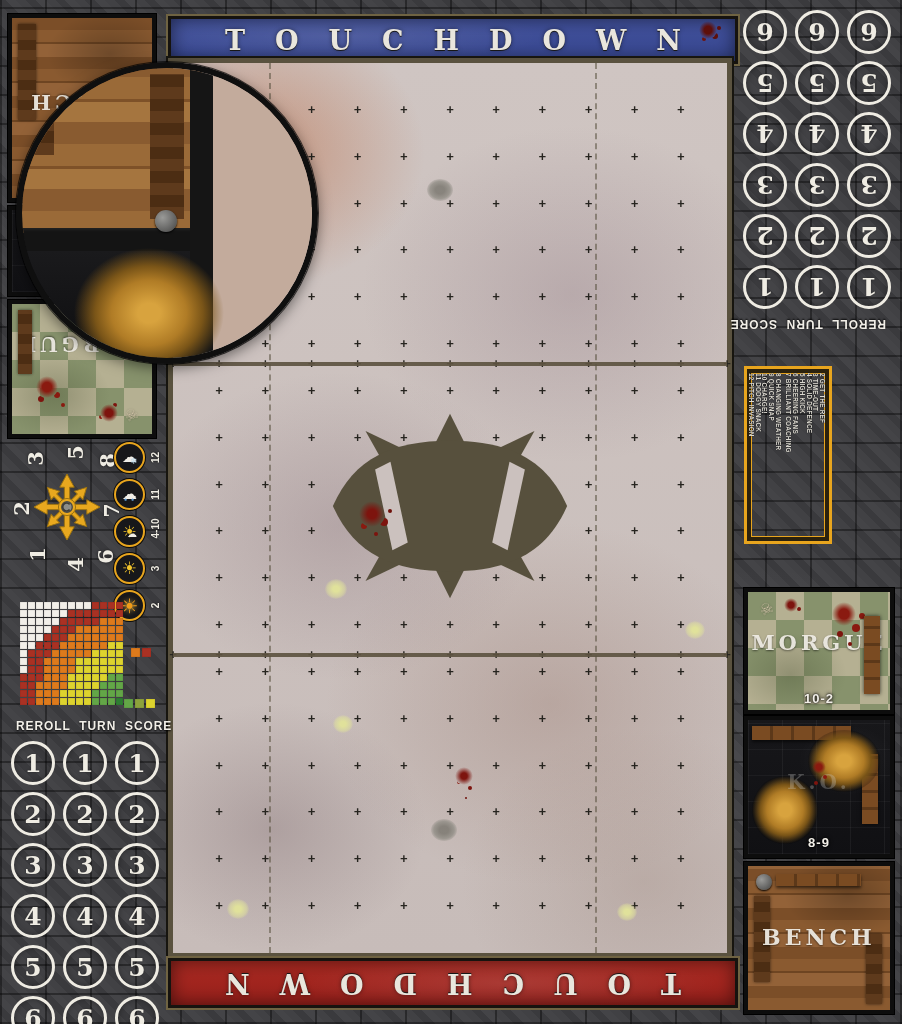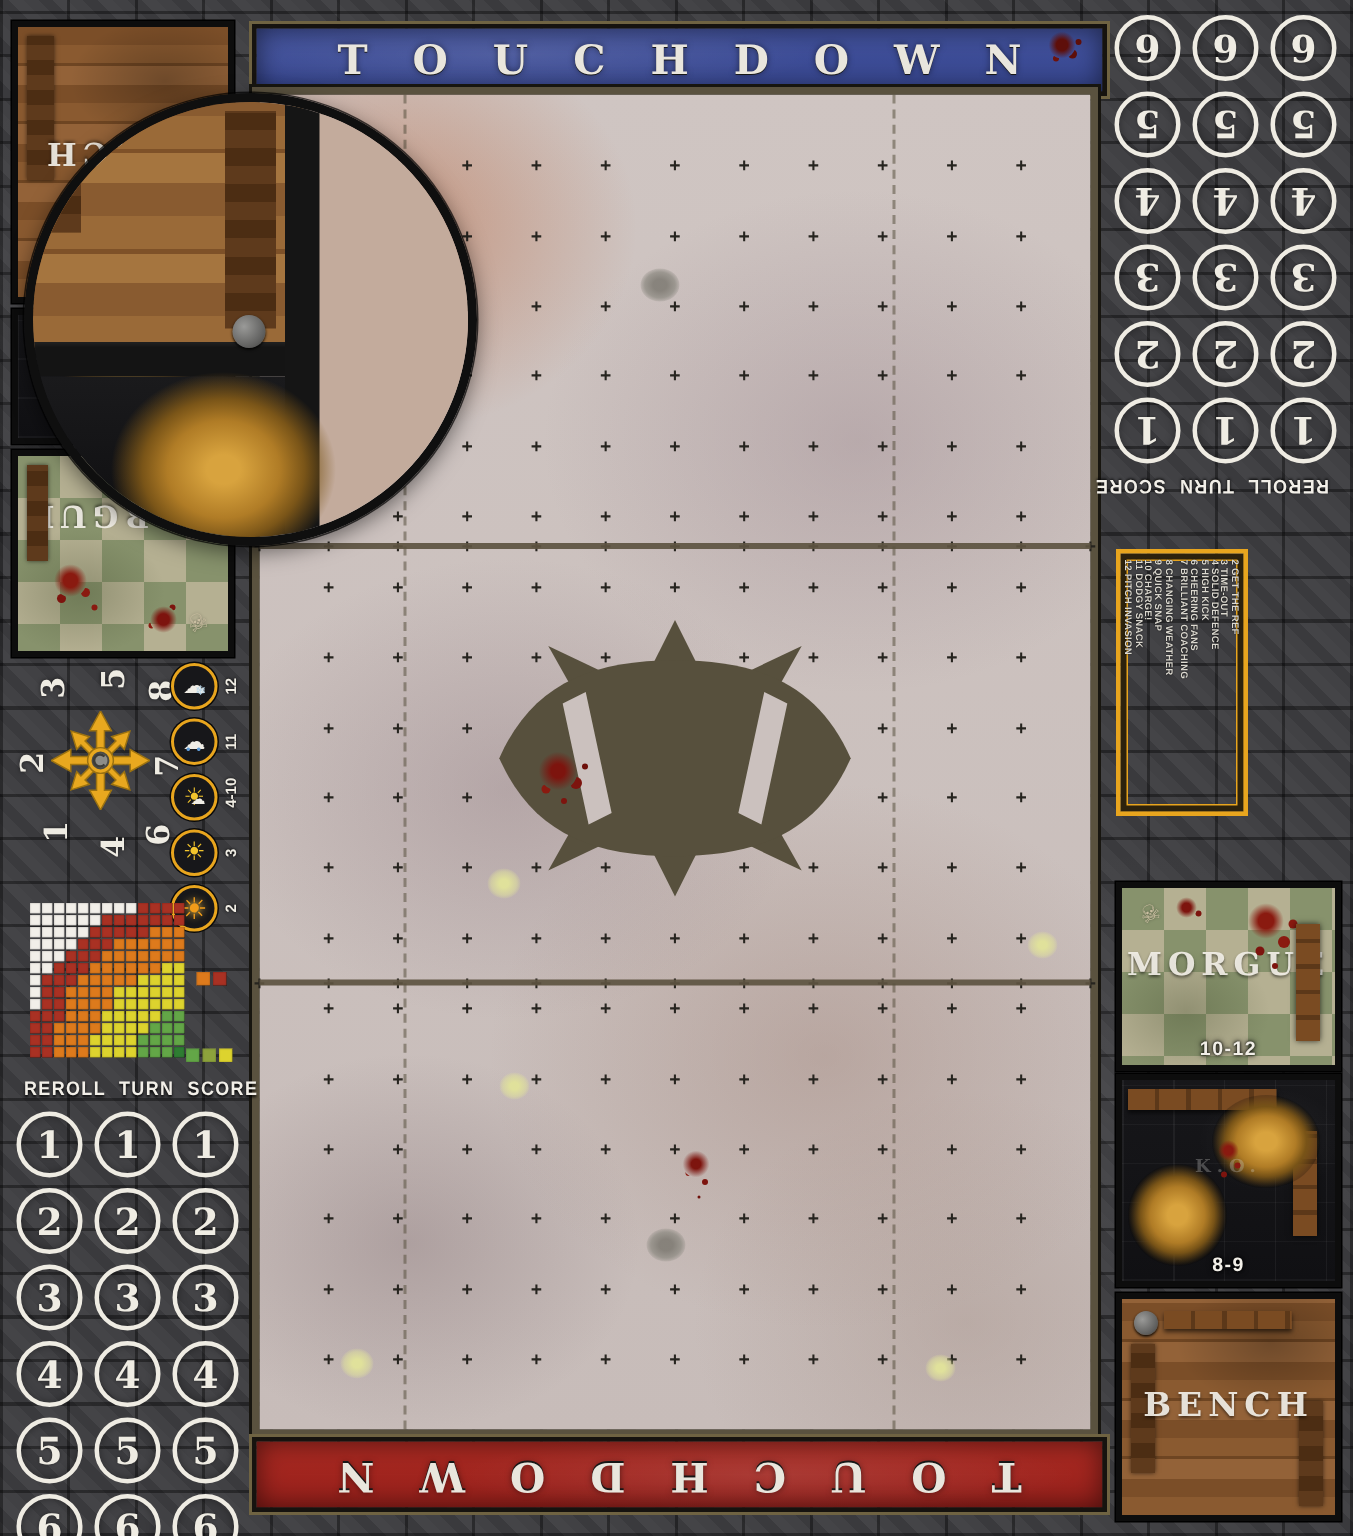--- a/index.html
+++ b/index.html
@@ -752,34 +752,34 @@
         <div class="kline groupb-first">8 CHANGING WEATHER</div>
         <div class="kline">9 QUICK SNAP</div>
         <div class="kline">10 CHARGE!</div>
         <div class="kline">11 DODGY SNACK</div>
         <div class="kline">12 PITCH INVASION</div>
       </div>
   </div>
 
   <div class="cell right checker" style="top:588px;height:126px;">
     <span class="cell-label" style="top:38px;font-size:21px;">MORGUE</span>
-    <span class="range-label">10-12</span>
+    <span class="range-label">10-2</span>
     <span class="skel" style="left:12px;top:8px;">☠</span>
     <span class="splat" style="left:84px;top:10px;width:24px;height:24px;background:radial-gradient(#8a1a10 30%, rgba(138,26,16,0) 70%);
              box-shadow:12px 14px 0 -8px #8a1a10,-4px 20px 0 -9px #7d140e,18px 2px 0 -9px #8a1a10,6px 30px 0 -10px #7d140e;"></span>
     <span class="splat" style="left:36px;top:6px;width:14px;height:14px;background:radial-gradient(#7d140e 30%, rgba(125,20,14,0) 70%);
              box-shadow:8px 4px 0 -5px #7d140e;"></span>
     <span class="post" style="right:10px;top:24px;height:78px;"></span>
   </div>
   <div class="cell right darkstone" style="top:716px;height:142px;">
     <span class="beam" style="left:4px;top:6px;width:70%;"></span>
     <span class="post" style="right:12px;top:34px;height:70px;"></span>
     <span class="hay" style="right:10px;top:10px;width:72px;height:62px;"></span>
     <span class="hay" style="left:4px;bottom:10px;width:66px;height:68px;"></span>
-    <span class="cell-label ko-label" style="top:50px;font-size:12px;">K.O.</span>
+    <span class="cell-label ko-label" style="top:50px;font-size:20px;">K.O.</span>
     <span class="range-label">8-9</span>
     <span class="splat" style="left:64px;top:40px;width:14px;height:14px;background:radial-gradient(#8a1a10 30%, rgba(138,26,16,0) 70%);
              box-shadow:6px 10px 0 -5px #8a1a10,-3px 16px 0 -5px #7d140e;"></span>
   </div>
   <div class="cell right wood" style="top:862px;height:152px;">
     <span class="board" style="left:6px;top:30px;width:16px;height:86px;"></span>
     <span class="board" style="right:8px;bottom:6px;width:16px;height:70px;"></span>
     <span class="beam" style="left:28px;top:8px;width:60%;height:12px;"></span>
     <span class="stud" style="left:8px;top:8px;"></span>
     <span class="cell-label" style="top:58px;font-size:22px;">BENCH</span>

